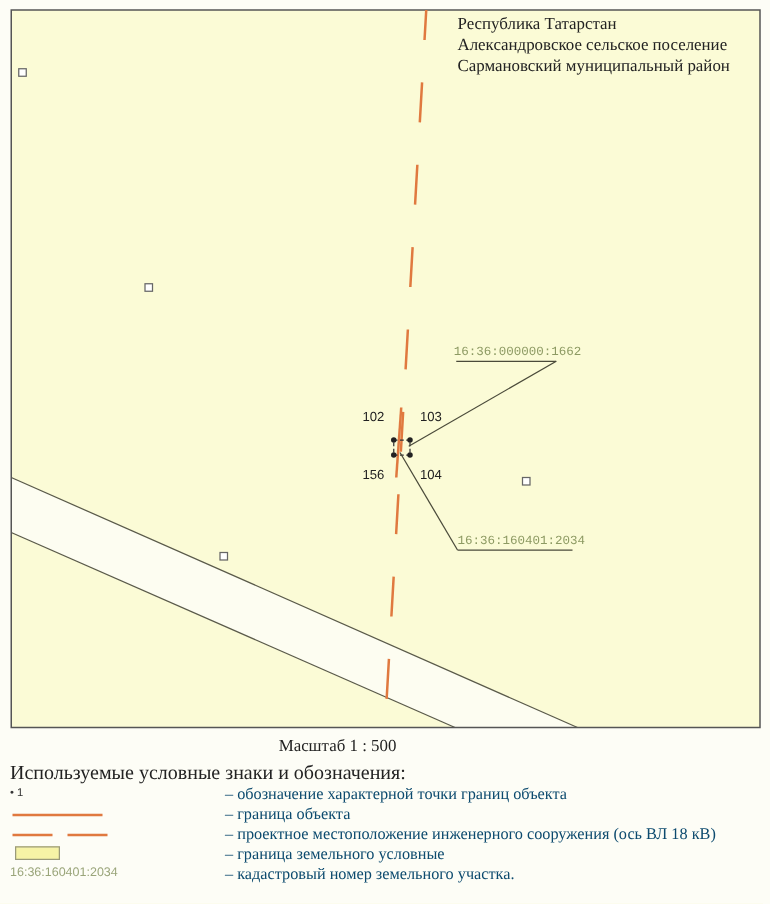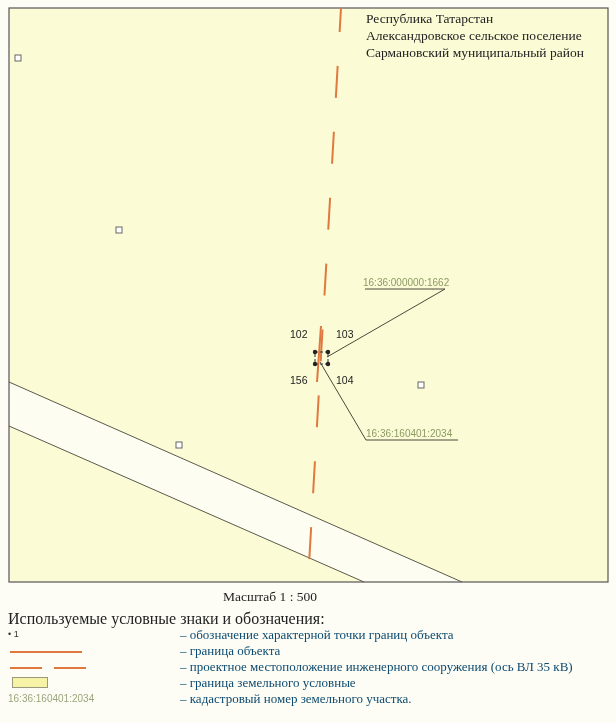--- a/index.html
+++ b/index.html
@@ -2,21 +2,21 @@
 <html><head>
 <meta charset="utf-8">
 <style>
   html, body { margin:0; padding:0; }
   body { width:616px; height:723px; background:#fdfdf6; position:relative; overflow:hidden;
          font-family:"Liberation Serif", serif; color:#1a1a1a; }
   #map { position:absolute; left:0; top:0; width:507px; height:590px; }
   .hdr { position:absolute; left:366px; top:10px; font-size:13.5px; line-height:17px; color:#222; }
   .hdr div { white-space:nowrap; }
   .pt-label { position:absolute; font-family:"Liberation Sans", sans-serif; font-size:10.5px; color:#222; }
-  .cad { position:absolute; font-family:Liberation Sans, sans-serif; font-size:10px; color:#8d9a63; white-space:nowrap; }
+  .cad { position:absolute; font-family:Liberation Mono, monospace; font-size:10px; color:#8d9a63; white-space:nowrap; }
   .scale { position:absolute; left:0; width:540px; top:589px; text-align:center; font-size:13.5px; color:#222; }
   .legend-title { position:absolute; left:8px; top:610px; font-size:16px; color:#222; white-space:nowrap; }
   .leg-row { position:absolute; left:8px; height:16px; width:600px; }
   .leg-sym { position:absolute; left:0; top:0; width:150px; height:16px; }
   .leg-text { position:absolute; left:172px; top:0; font-size:13px; color:#0c4a6e; white-space:nowrap; }
   .sym-dot-label { font-family:"Liberation Sans", sans-serif; font-size:9px; color:#333; position:absolute; left:0; top:2px; }
   .sym-line { position:absolute; left:2px; top:8px; width:72px; height:1.5px; background:#e0793f; }
   .sym-dash1 { position:absolute; left:2px; top:8px; width:32px; height:1.5px; background:#e0793f; }
   .sym-dash2 { position:absolute; left:46px; top:8px; width:32px; height:1.5px; background:#e0793f; }
   .sym-box { position:absolute; left:4px; top:2px; width:36px; height:11px; background:#f6f3a6; border:1px solid #9a9a7a; box-sizing:border-box; }
@@ -89,21 +89,21 @@
     <div class="sym-line"></div>
   </div>
   <div class="leg-text">– граница объекта</div>
 </div>
 
 <div class="leg-row" style="top:659px;">
   <div class="leg-sym">
     <div class="sym-dash1"></div>
     <div class="sym-dash2"></div>
   </div>
-  <div class="leg-text">– проектное местоположение инженерного сооружения (ось ВЛ 35 кВ)</div>
+  <div class="leg-text">– проектное местоположение инженерного сооружения (ось ВЛ 18 кВ)</div>
 </div>
 
 <div class="leg-row" style="top:675px;">
   <div class="leg-sym">
     <div class="sym-box"></div>
   </div>
   <div class="leg-text">– граница земельного условные</div>
 </div>
 
 <div class="leg-row" style="top:691px;">

